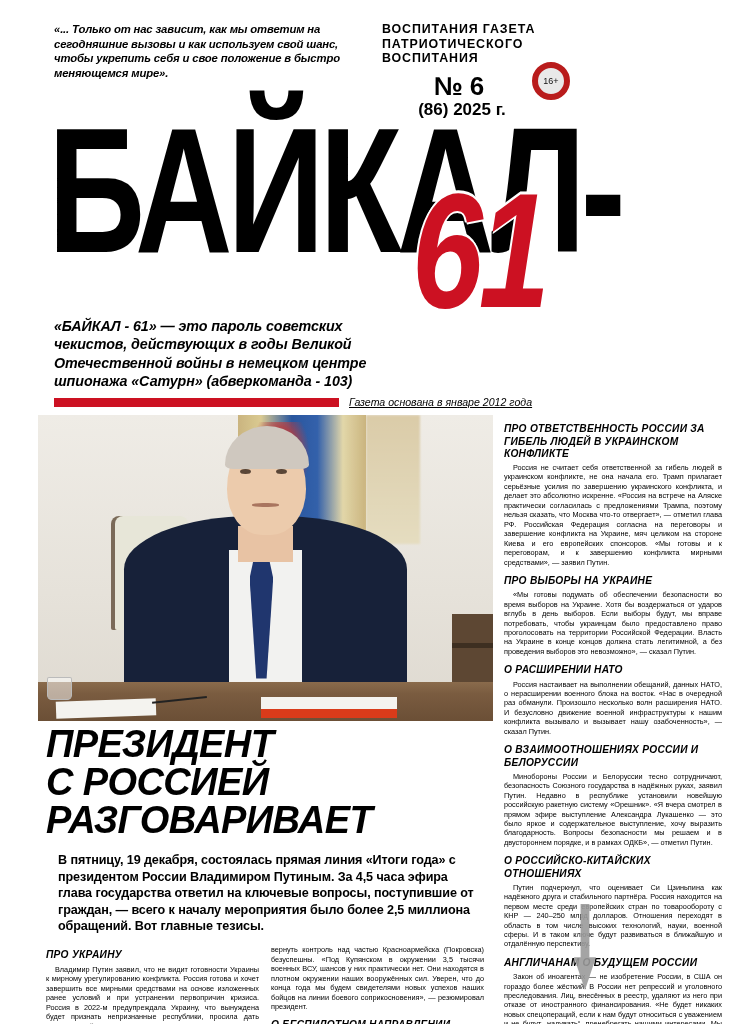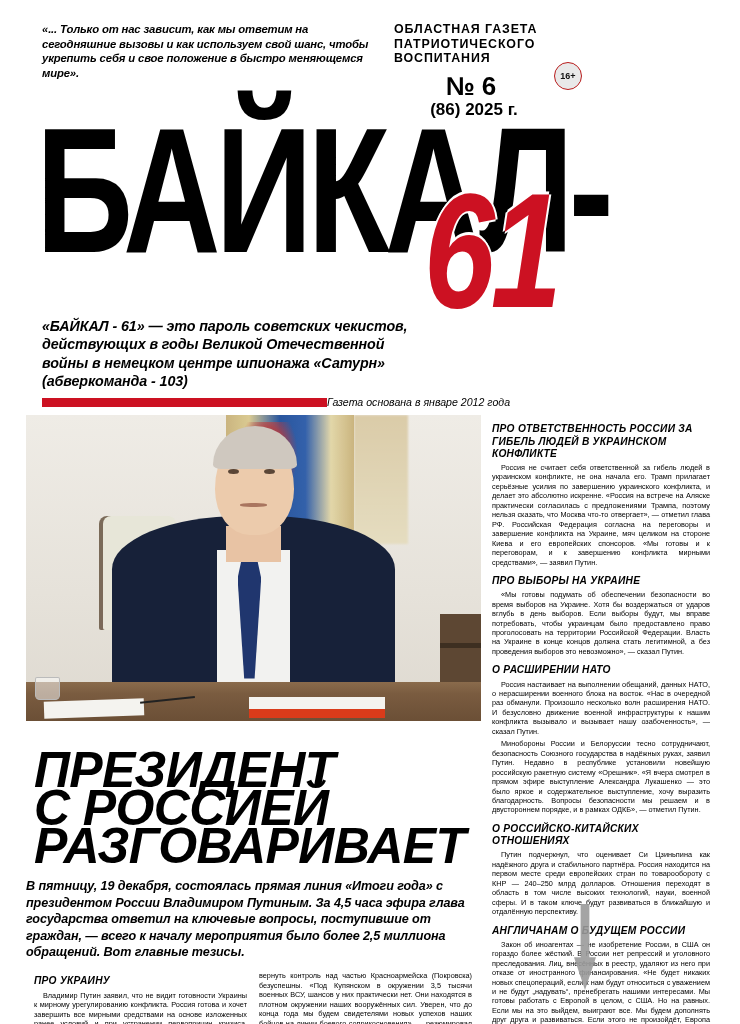--- a/index.html
+++ b/index.html
@@ -8,21 +8,21 @@
     background:#ffffff;
     font-family:"Liberation Sans", sans-serif;
     color:#000;
     overflow:hidden;
     position:relative;
   }
   .page{
     position:relative;
     width:600px;height:1024px;
     box-sizing:border-box;
-    padding:0 20px;
+    padding:0 32px;
   }
 
   
   .topbar{
     display:flex;
     align-items:flex-start;
     padding-top:22px;
     gap:10px;
   }
   .quote-block{
@@ -58,23 +58,23 @@
     letter-spacing:0.9px;
     white-space:nowrap;
   }
   .age-badge{
     position:absolute;
     right:-2px;
     top:40px;
     width:26px;height:26px;
     border-radius:50%;
     background:#e9e9e9;
-    border:1px solid #b91c1c;
+    border:6px solid #b91c1c;
     display:flex;align-items:center;justify-content:center;
-    font-size:9px;font-weight:bold;
+    font-size:9px;font-weight:normal;
     color:#111;
   }
   .issue-no{
     text-align:center;
     font-weight:bold;
     font-size:26px;
     line-height:28px;
     margin-top:6px;
     padding-right:32px;
   }
@@ -135,22 +135,24 @@
     font-size:14.3px;
     line-height:18.4px;
     letter-spacing:-0.1px;
   }
   .founded-row{
     display:flex;
     align-items:center;
     margin-top:6px;
     padding-left:22px;
     padding-right:18px;
+    gap:10px;
     position:relative;
     z-index:4;
+    text-decoration:underline;
   }
   .red-rule{
     background:#cc1122;
     height:9px;
     width:285px;
     flex:0 0 285px;
   }
   .founded{
     font-style:italic;
     font-size:10.6px;
@@ -238,36 +240,35 @@
   .ph-folder{position:absolute;left:49%;bottom:1%;width:30%;height:3.2%;background:#d93b1a;}
   .ph-pen{position:absolute;left:25%;bottom:6.5%;width:12%;height:0.8%;background:#222;transform:rotate(-6deg);}
   .ph-glass{position:absolute;left:2%;bottom:7%;width:5%;height:7%;border:1px solid #bbb;border-radius:2px 2px 20% 20%;background:rgba(255,255,255,.5);}
   .ph-cabinet{position:absolute;right:0;bottom:13%;width:9%;height:22%;background:#5d4733;}
   .ph-cabinet:after{content:"";position:absolute;left:0;top:42%;width:100%;height:8%;background:#3d2f21;}
 
   
   .headline{
     font-weight:bold;
     font-style:italic;
-    font-size:50px;
+    font-size:38px;
     line-height:38px;
     letter-spacing:-0.6px;
-    margin-top:30px;
+    margin-top:4px;
     margin-left:8px;
     text-transform:uppercase;
   }
   .headline div{ white-space:nowrap; }
 
   .lede{
     font-weight:bold;
-    font-style:italic;
     font-size:12.6px;
     line-height:16.4px;
     margin-top:13px;
-    margin-left:0;
+    margin-left:20px;
     margin-right:8px;
     letter-spacing:-0.1px;
   }
 
   
   .subcols{
     display:flex;
     gap:12px;
     margin-top:11px;
     margin-left:8px;
@@ -318,21 +319,21 @@
 </head>
 <body>
 
 <div class="page">
 
   <div class="topbar">
     <div class="quote-block">
       <div class="quote-text">«... Только от нас зависит, как мы ответим на сегодняшние вызовы и как используем свой шанс, чтобы укрепить себя и свое положение в быстро меняющемся мире».</div>
     </div>
     <div class="ident-block">
-      <div class="ident-line">ОБЛАСТНАЯ ГАЗЕТА</div>
+      <div class="ident-line">ВОСПИТАНИЯ ГАЗЕТА</div>
       <div class="ident-line">ПАТРИОТИЧЕСКОГО</div>
       <div class="ident-line">ВОСПИТАНИЯ</div>
       <div class="age-badge">16+</div>
       <div class="issue-no">№ 6</div>
       <div class="issue-year">(86) 2025 г.</div>
     </div>
   </div>
 
   <div class="masthead">
     <div class="mast-word">БАЙКАЛ-</div>
@@ -395,20 +396,21 @@
 
     </div>
 
     <div class="col-right" id="col-right">
         <div class="sec-h">ПРО ОТВЕТСТВЕННОСТЬ РОССИИ ЗА ГИБЕЛЬ ЛЮДЕЙ В УКРАИНСКОМ КОНФЛИКТЕ</div>
         <p class="bodytext indent">Россия не считает себя ответственной за гибель людей в украинском конфликте, не она начала его. Трамп прилагает серьёзные усилия по завершению украинского конфликта, и делает это абсолютно искренне. «Россия на встрече на Аляске практически согласилась с предложениями Трампа, поэтому нельзя сказать, что Москва что-то отвергает», — отметил глава РФ. Российская Федерация согласна на переговоры и завершение конфликта на Украине, мяч целиком на стороне Киева и его европейских спонсоров. «Мы готовы и к переговорам, и к завершению конфликта мирными средствами», — заявил Путин.</p>
         <div class="sec-h">ПРО ВЫБОРЫ НА УКРАИНЕ</div>
         <p class="bodytext indent">«Мы готовы подумать об обеспечении безопасности во время выборов на Украине. Хотя бы воздержаться от ударов вглубь в день выборов. Если выборы будут, мы вправе потребовать, чтобы украинцам было предоставлено право проголосовать на территории Российской Федерации. Власть на Украине в конце концов должна стать легитимной, а без проведения выборов это невозможно», — сказал Путин.</p>
         <div class="sec-h">О РАСШИРЕНИИ НАТО</div>
         <p class="bodytext indent">Россия настаивает на выполнении обещаний, данных НАТО, о нерасширении военного блока на восток. «Нас в очередной раз обманули. Произошло несколько волн расширения НАТО. И безусловно движение военной инфраструктуры к нашим конфликта вызывало и вызывает нашу озабоченность», — сказал Путин.</p>
+        <div class="sec-h">О ВЗАИМООТНОШЕНИЯХ РОССИИ И БЕЛОРУССИИ</div>
         <p class="bodytext indent">Минобороны России и Белоруссии тесно сотрудничают, безопасность Союзного государства в надёжных руках, заявил Путин. Недавно в республике установили новейшую российскую ракетную систему «Орешник». «Я вчера смотрел в прямом эфире выступление Александра Лукашенко — это было яркое и содержательное выступление, хочу выразить благодарность. Вопросы безопасности мы решаем и в двустороннем порядке, и в рамках ОДКБ», — отметил Путин.</p>
         <div class="sec-h">О РОССИЙСКО-КИТАЙСКИХ ОТНОШЕНИЯХ</div>
         <p class="bodytext indent">Путин подчеркнул, что оценивает Си Цзиньпина как надёжного друга и стабильного партнёра. Россия находится на первом месте среди европейских стран по товарообороту с КНР — 240–250 млрд долларов. Отношения переходят в область в том числе высоких технологий, науки, военной сферы. И в таком ключе будут развиваться в ближайшую и отдалённую перспективу.</p>
         <div class="sec-h">АНГЛИЧАНАМ О БУДУЩЕМ РОССИИ</div>
         <p class="bodytext indent">Закон об иноагентах — не изобретение России, в США он гораздо более жёсткий. В России нет репрессий и уголовного преследования. Лиц, внесённых в реестр, удаляют из него при отказе от иностранного финансирования. «Не будет никаких новых спецопераций, если к нам будут относиться с уважением и не будут „надувать“, пренебрегать нашими интересами. Мы готовы работать с Европой в целом, с США. Но на равных. Если мы на это выйдем, выиграют все. Мы будем дополнять друг друга и развиваться. Если этого не произойдёт, Европа будет исчезать», — ответил глава государства на вопросы журналиста ВВС.</p>
       </div>
 
   </div>
 
   <div class="arrow-shape"></div>

